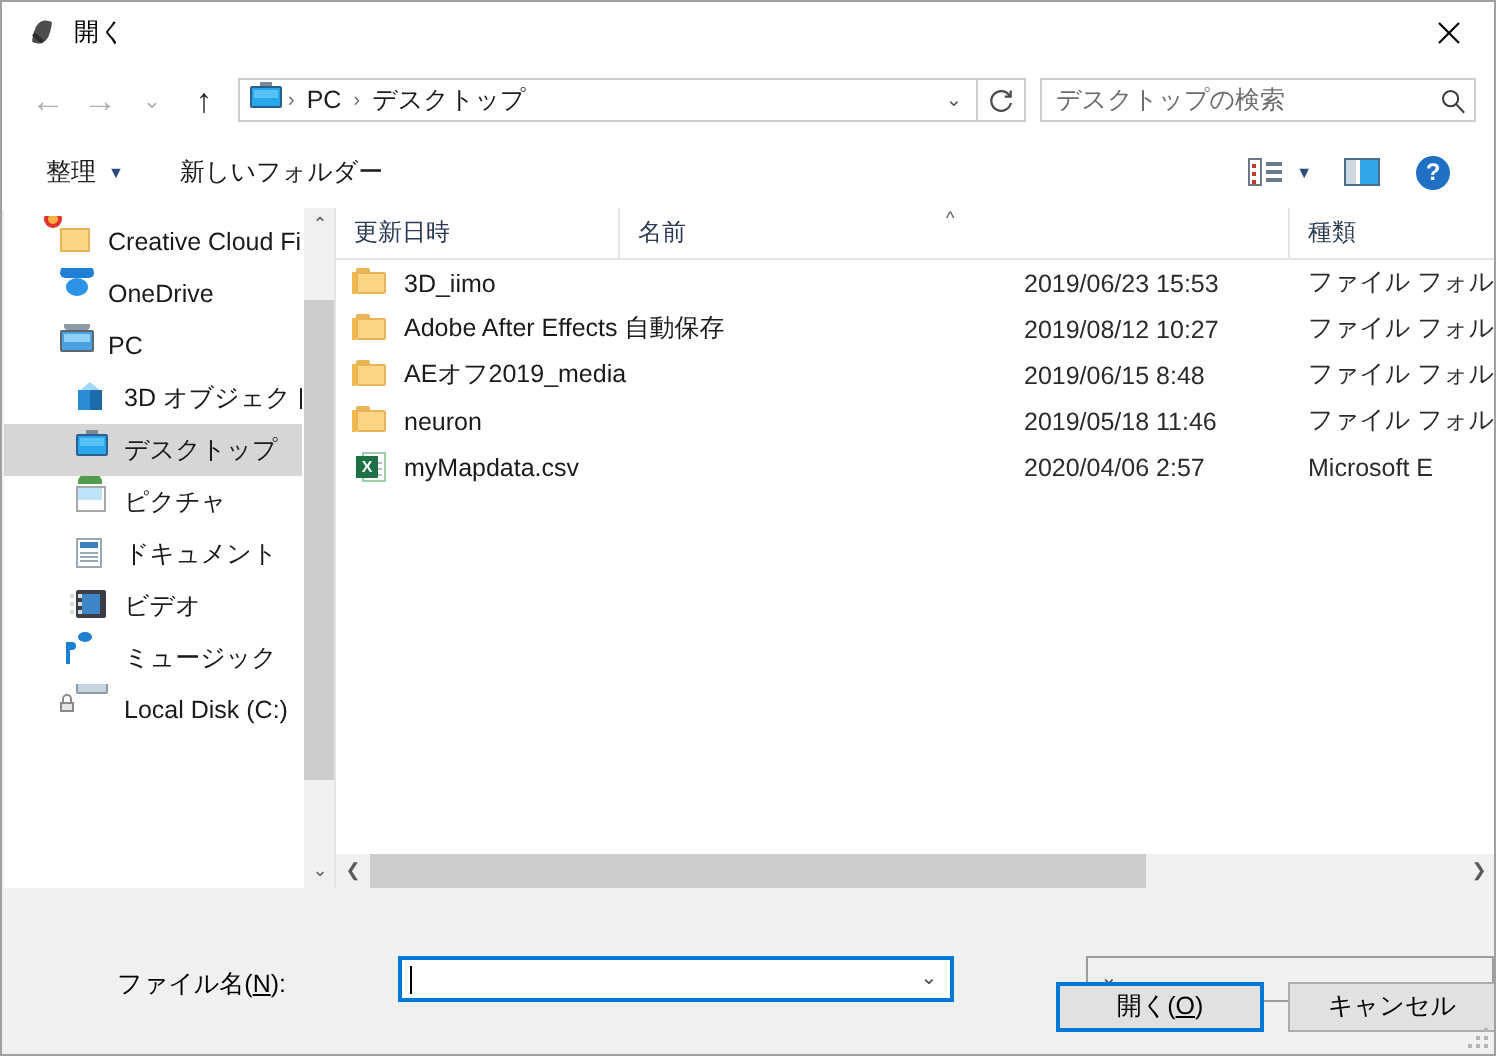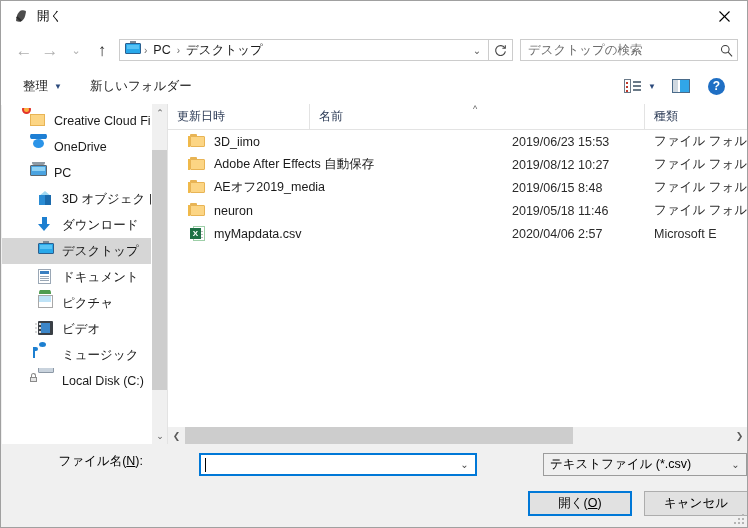--- a/index.html
+++ b/index.html
@@ -296,21 +296,21 @@
     height: 23px;
     display: flex;
     align-items: center;
     font-size: 12.5px;
     color: #1a1a1a;
   }
   .cell-name {
     width: 335px;
     display: flex;
     align-items: center;
-    padding-left: 22px;
+    padding-left: 10px;
     box-sizing: border-box;
     white-space: nowrap;
     overflow: hidden;
   }
   .cell-date {
     width: 142px;
     padding-left: 9px;
     box-sizing: border-box;
     color: #2b2b2b;
     white-space: nowrap;
@@ -351,25 +351,25 @@
     position: absolute;
     left: 0; top: 0;
     width: 71%;
     height: 17px;
     background: #cdcdcd;
   }
 
   
   .form-row {
     position: absolute;
-    left: 0; top: 452px;
+    left: 0; top: 464px;
     width: 100%;
     height: 36px;
     display: flex;
-    align-items: flex-start;
+    align-items: flex-end;
     gap: 48px;
   }
   .fn-label {
     width: 218px;
     text-align: right;
     padding-right: 8px;
     font-size: 12.5px;
     color: #000;
     box-sizing: border-box;
     white-space: nowrap;
@@ -971,46 +971,40 @@
           <span>PC</span>
         </div>
 
         <div class="side-item child">
           <span class="side-ico">
             <span class="cube-ic"><span class="t"></span><span class="l"></span><span class="r"></span></span>
           </span>
           <span>3D オブジェクト</span>
         </div>
 
-        <div class="side-item child">
-          <span class="side-ico">
-            <span class="dl-ic"><span class="sh"></span><span class="hd"></span></span>
-          </span>
-          <span>ダウンロード</span>
-        </div>
 
         <div class="side-item child selected">
           <span class="side-ico">
             <span class="monitor-ic"><span class="scr"></span><span class="stand"></span></span>
           </span>
           <span>デスクトップ</span>
         </div>
 
         <div class="side-item child">
           <span class="side-ico">
+            <span class="pic-ic"><span class="fr"></span><span class="sky"></span><span class="hill"></span></span>
+          </span>
+          <span>ピクチャ</span>
+        </div>
+
+        <div class="side-item child">
+          <span class="side-ico">
             <span class="doc-ic"><span class="pg"></span><span class="hdr"></span><i style="top:7px"></i><i style="top:9px"></i><i style="top:11px"></i></span>
           </span>
           <span>ドキュメント</span>
-        </div>
-
-        <div class="side-item child">
-          <span class="side-ico">
-            <span class="pic-ic"><span class="fr"></span><span class="sky"></span><span class="hill"></span></span>
-          </span>
-          <span>ピクチャ</span>
         </div>
 
         <div class="side-item child">
           <span class="side-ico">
             <span class="vid-ic"><span class="strip"></span><span class="scr"></span>
               <i style="left:1px;top:2px"></i><i style="left:1px;top:6px"></i><i style="left:1px;top:10px"></i>
               <i style="right:1px;top:2px"></i><i style="right:1px;top:6px"></i><i style="right:1px;top:10px"></i>
             </span>
           </span>
           <span>ビデオ</span>
@@ -1136,21 +1130,20 @@
       <span>ファイル名(</span><u>N</u><span>):</span>
     </div>
     <div class="fn-combo">
       <div class="fn-input">
         <span class="caret-bar"></span>
           <span></span>
       </div>
       <span class="combo-chev">⌄</span>
     </div>
     <div class="type-combo">
-      <span class="type-text">テキストファイル (*.csv)</span>
       <span class="combo-chev">⌄</span>
     </div>
   </div>
 
   <div class="btn-row">
     <div class="btn default">
       <span>開く(</span>
         <u>O</u>
         <span>)</span>
     </div>

